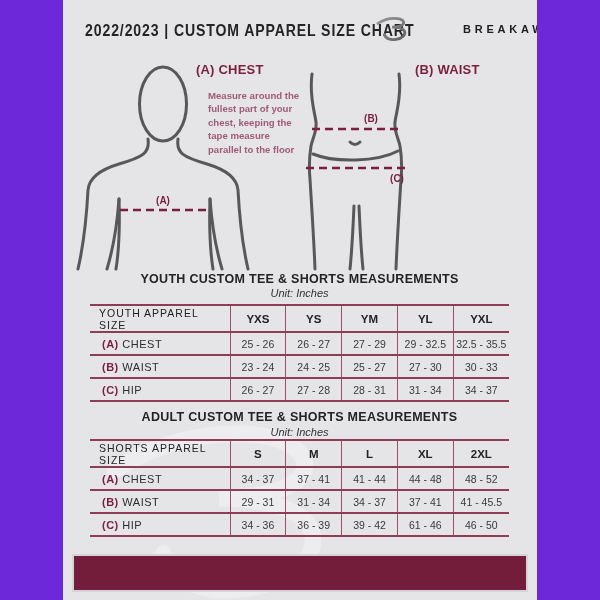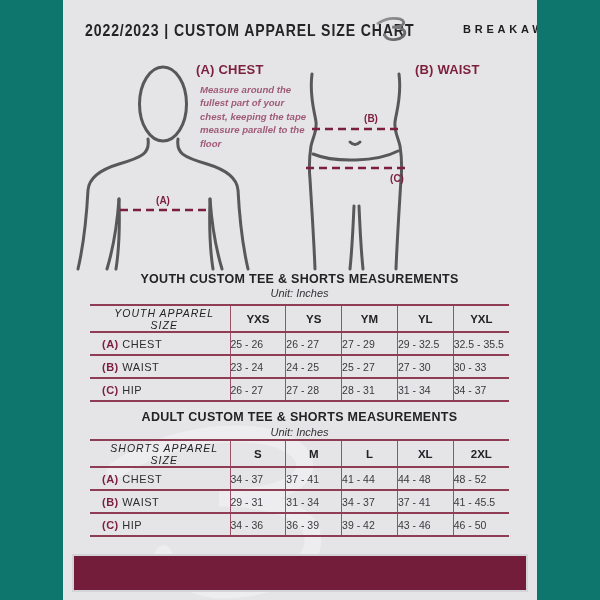--- a/index.html
+++ b/index.html
@@ -1,16 +1,16 @@
 <!DOCTYPE html>
 <html><head>
 <meta charset="utf-8">
 <style>
   html,body{margin:0;padding:0;background:#000;}
-  .stage{position:relative;width:600px;height:600px;background:#0f766e;overflow:hidden;
+  .stage{position:relative;width:600px;height:600px;background:#6d28d9;overflow:hidden;
          font-family:"Liberation Sans",sans-serif;}
   .page{position:absolute;left:63px;top:0;width:474px;height:600px;background:#e5e5e7;overflow:hidden;}
 
   
   .hdr-title{position:absolute;left:22px;top:21px;font-size:16px;font-weight:700;color:#242427;
              letter-spacing:1px;transform:scale(.88,1.08);transform-origin:left top;white-space:nowrap;}
   .brand{position:absolute;left:313px;top:13px;display:flex;align-items:center;gap:47px;}
   .brand-logo{width:34px;height:32px;}
   .brand-name{font-size:11px;font-weight:700;color:#1d1d1f;letter-spacing:3.8px;margin-left:6px;}
 
@@ -19,42 +19,42 @@
 
   
   .figures{position:absolute;left:0;top:57px;width:474px;height:218px;}
   .outline{fill:none;stroke:#58585a;stroke-width:3;stroke-linecap:round;}
   .dash{stroke:#7c1f3c;stroke-width:2.4;stroke-dasharray:8 5;fill:none;}
   .marker{font-family:"Liberation Sans",sans-serif;font-size:10px;font-weight:700;fill:#7c1f3c;}
 
   
   .instr{position:absolute;}
   .instr h3{margin:0 0 6px 0;font-size:13px;font-weight:800;color:#7c1f3c;letter-spacing:.2px;}
-  .instr p{margin:4px;font-size:9.6px;font-style:italic;color:#a05b77;line-height:1.4;font-weight:600;}
+  .instr p{margin:12px;font-size:9.6px;color:#a05b77;line-height:1.4;font-weight:600;}
   .instr-a{left:133px;top:62px;width:120px;}
   .instr-b{left:352px;top:62px;width:114px;}
   .instr-c{left:352px;top:166px;width:120px;}
 
   
   .sec-title{position:absolute;left:27px;width:419px;text-align:center;font-size:12.5px;font-weight:700;
              color:#232326;letter-spacing:.3px;}
   .sec-unit{position:absolute;left:27px;width:419px;text-align:center;font-size:11px;font-style:italic;
             color:#323236;}
   .t-youth-title{top:272px;} .t-youth-unit{top:287px;}
   .t-adult-title{top:410px;} .t-adult-unit{top:426px;}
   .tbl-wrap{position:absolute;left:27px;width:419px;}
   .tbl-youth{top:304px;} .tbl-adult{top:439px;}
 
   table.size{width:419px;border-collapse:collapse;table-layout:fixed;}
   table.size th,table.size td{border-top:2px solid #8e3d55;padding:0;}
   table.size tr:last-child td{border-bottom:2px solid #8e3d55;}
   table.size th:not(:first-child),table.size td:not(:first-child){border-left:1.5px solid #9c5066;}
   table.size th{height:25px;font-size:11.5px;font-weight:700;color:#232326;text-align:center;}
-  table.size th.c0{font-weight:400;font-size:10.5px;letter-spacing:1px;text-align:center;padding-left:9px;font-style:italic;}
-  table.size td{height:21px;font-size:10.5px;color:#3a3a3e;text-align:left;}
+  table.size th.c0{font-weight:400;font-size:10.5px;letter-spacing:1px;text-align:left;padding-left:9px;}
+  table.size td{height:21px;font-size:10.5px;color:#3a3a3e;text-align:center;}
   table.size td.c0{text-align:left;padding-left:12px;font-size:11px;color:#2d2d30;letter-spacing:.5px;}
   .pfx{color:#7c1f3c;font-weight:800;}
 
   
   .footer-bar{position:absolute;left:9px;top:554px;width:452px;height:34px;background:#731d3a;
               border:2px solid #d4d4d8;}
 </style>
 </head>
 <body>
 
@@ -203,21 +203,21 @@
             <td>31 - 34</td>
             <td>34 - 37</td>
             <td>37 - 41</td>
             <td>41 - 45.5</td>
           </tr>
           <tr>
             <td class="c0"><span class="pfx">(C)</span> <span>HIP</span></td>
             <td>34 - 36</td>
             <td>36 - 39</td>
             <td>39 - 42</td>
-            <td>43 - 46</td>
+            <td>61 - 46</td>
             <td>46 - 50</td>
           </tr>
         </tbody>
       </table>
     </div>
 
     <div class="footer-bar"></div>
   </div>
 </div>
 

